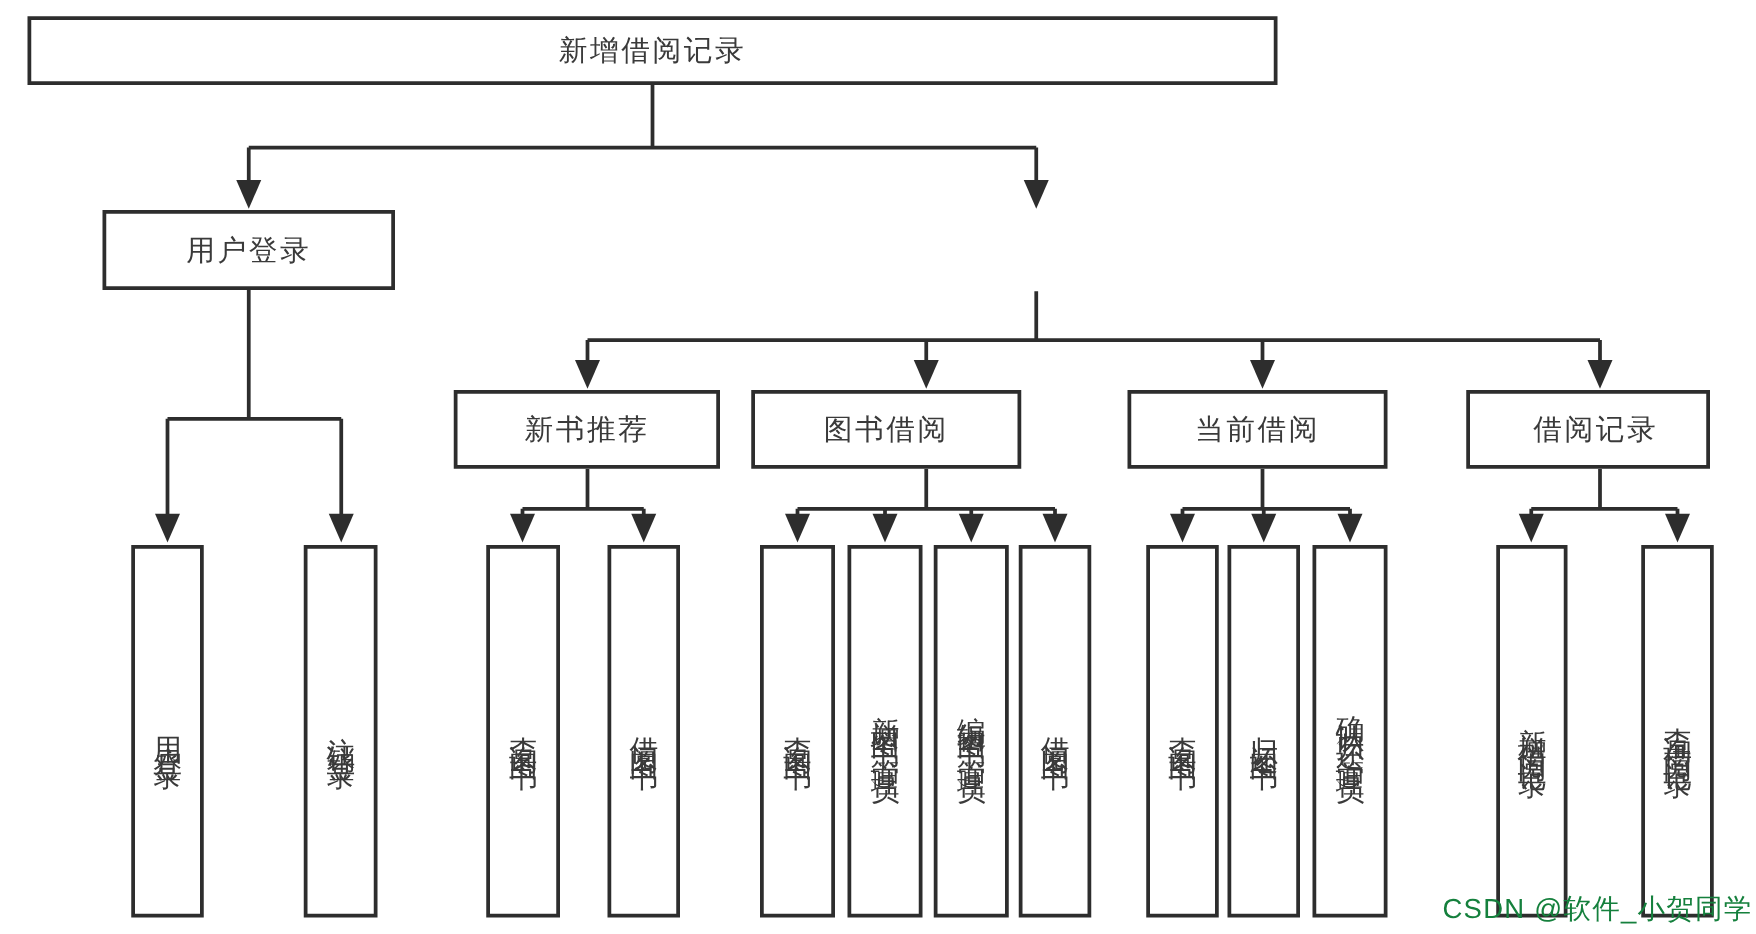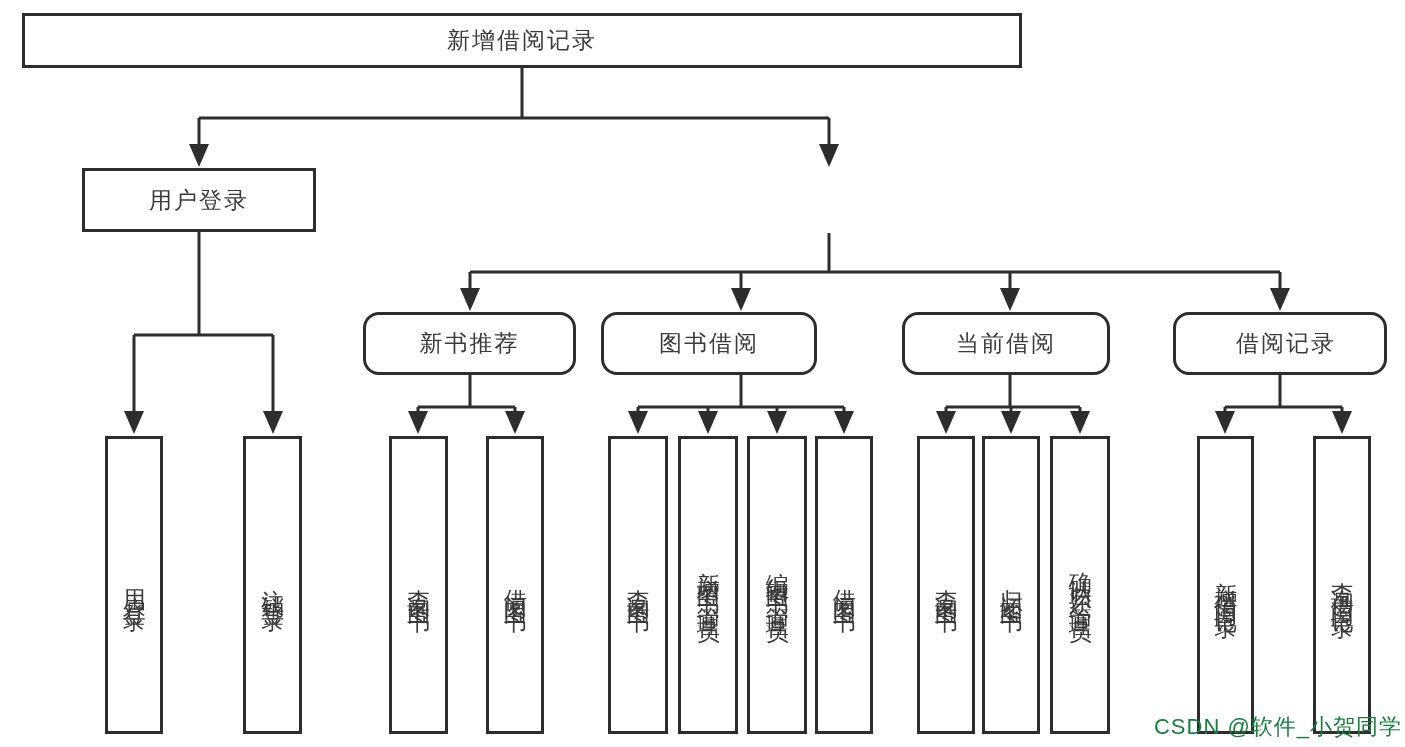--- a/index.html
+++ b/index.html
@@ -35,25 +35,25 @@
     letter-spacing: 2px;
     white-space: nowrap;
   }
   
   .n-root  { left: 22px;  top: 13px;  width: 1000px; height: 55px; }
   
   .n-l2    { top: 168px; height: 64px; }
   .n-user  { left: 82px;  width: 234px; }
   .n-mgmt  { left: 712px; width: 235px; }
   
-  .n-l3    { top: 312px; height: 63px; border-radius: 16px; }
+  .n-l3    { top: 312px; height: 63px; }
   .n-rec   { left: 363px;  width: 213px; }
   .n-bor   { left: 601px;  width: 216px; }
   .n-cur   { left: 902px;  width: 208px; }
-  .n-his   { left: 1173px; width: 214px; padding-left: 12px; }
+  .n-his   { left: 1173px; width: 195px; padding-left: 12px; }
   
   .leaf    { top: 436px; height: 298px; }
   .lA1 { left: 105px;  width: 58px; }
   .lA2 { left: 243px;  width: 59px; }
   .lB1 { left: 389px;  width: 59px; }
   .lB2 { left: 486px;  width: 58px; }
   .lC1 { left: 608px;  width: 60px; }
   .lC2 { left: 678px;  width: 60px; }
   .lC3 { left: 747px;  width: 60px; }
   .lC4 { left: 815px;  width: 58px; }

